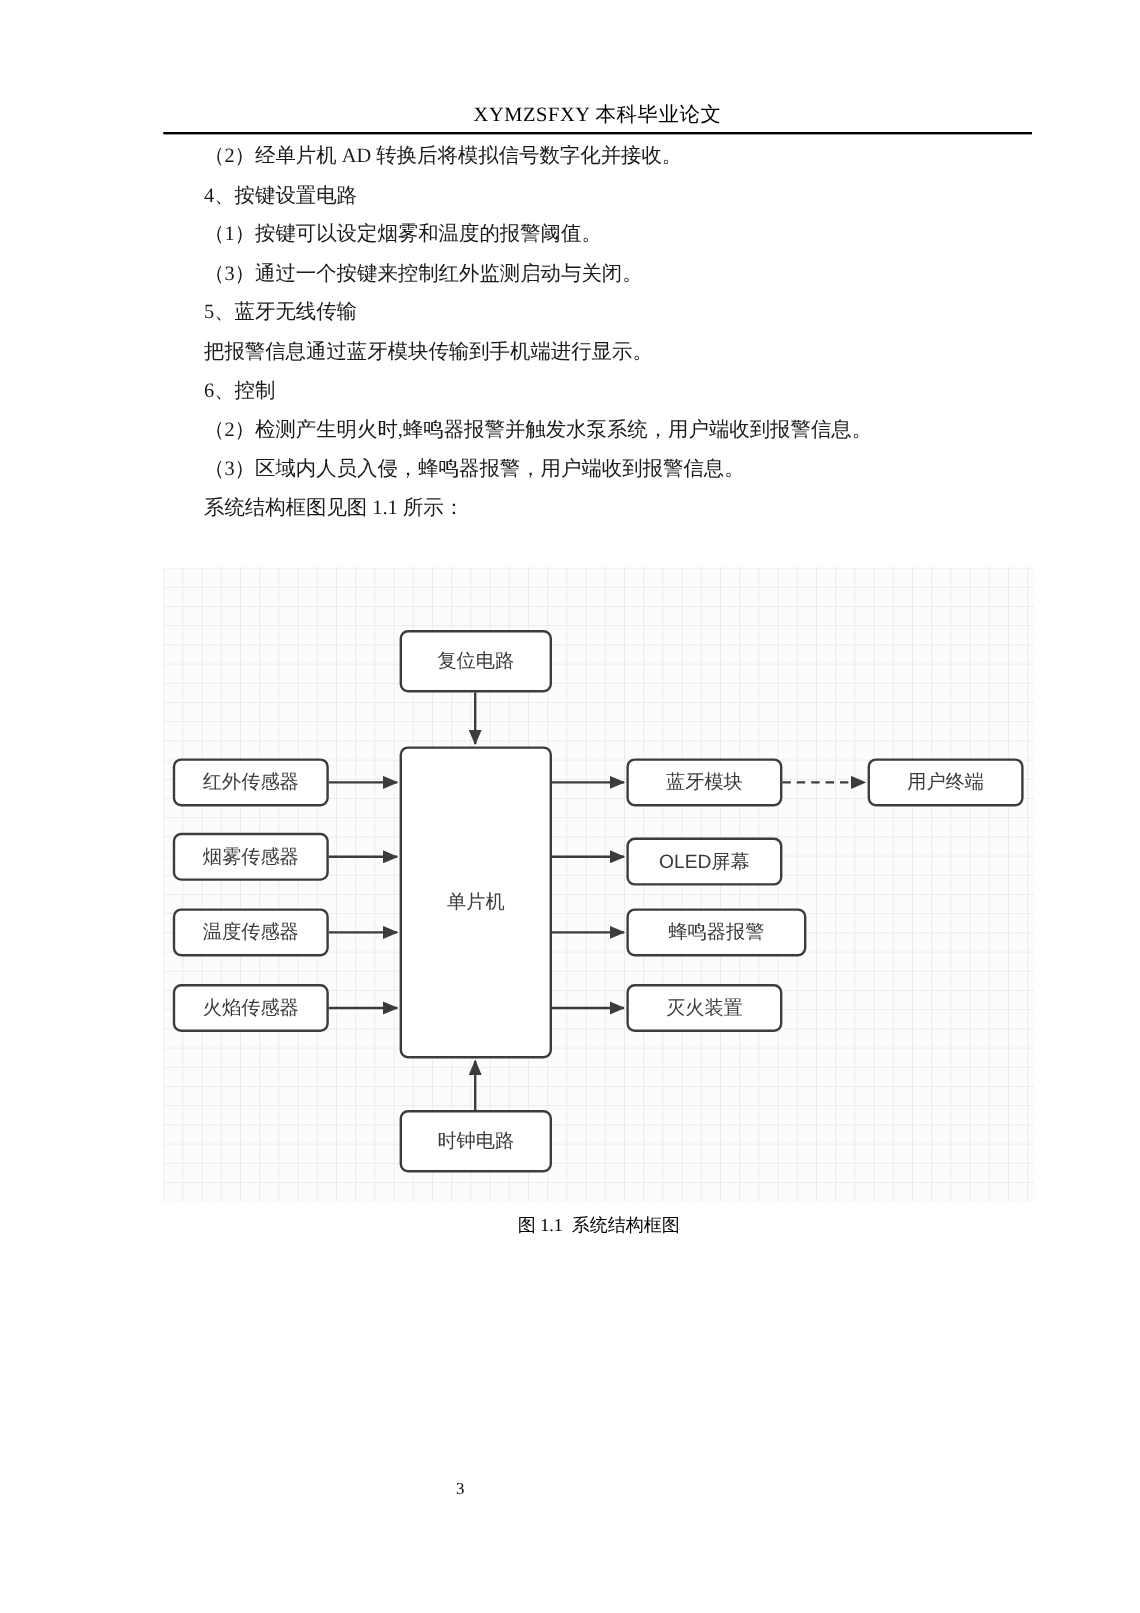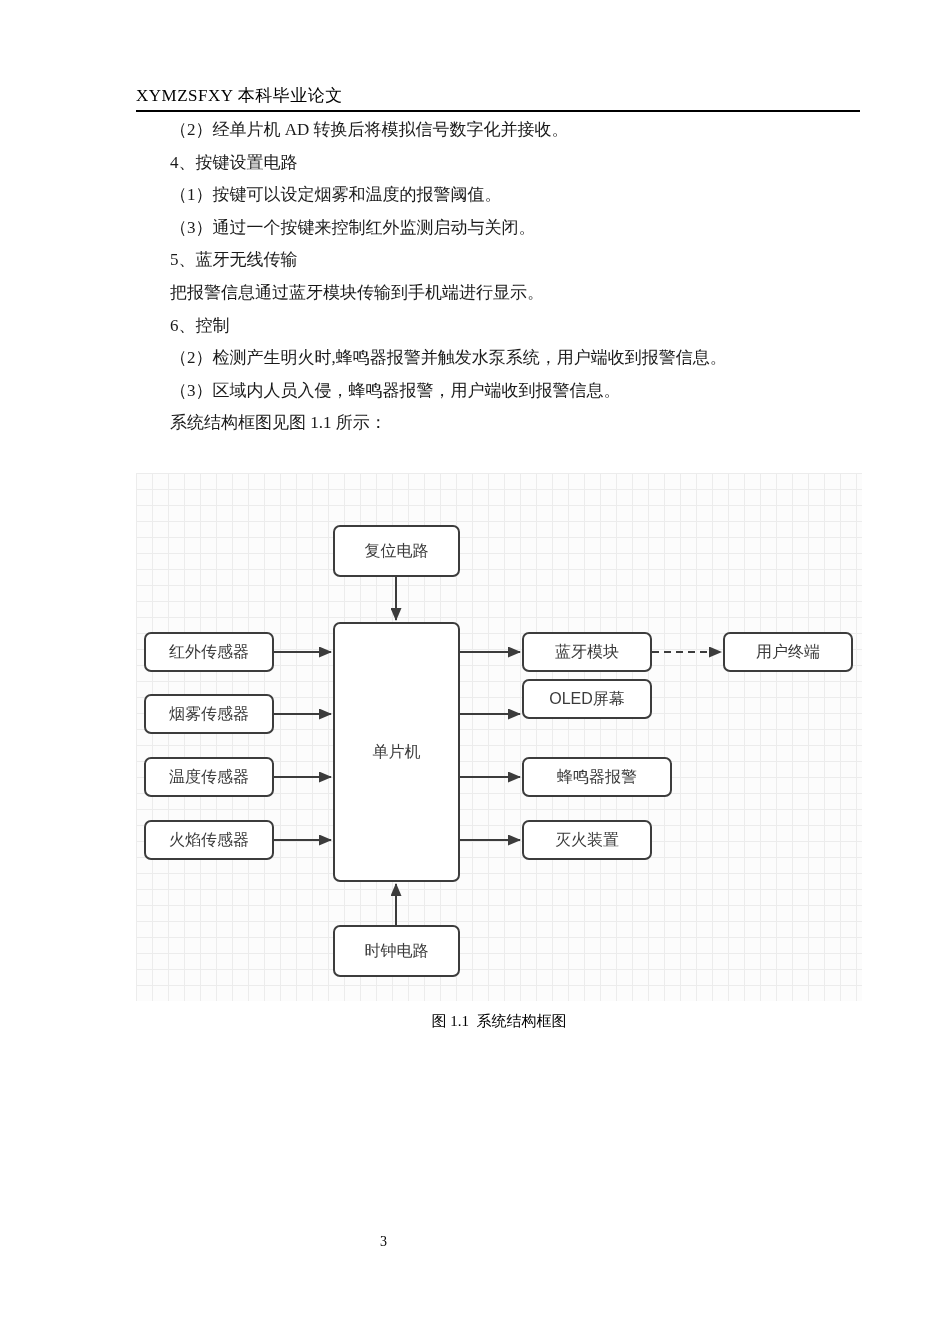--- a/index.html
+++ b/index.html
@@ -7,21 +7,21 @@
     position:relative;
     width:950px;height:1344px;
     background:#ffffff;
     font-family:"Liberation Serif","DejaVu Serif",serif;
     color:#1a1a1a;
     overflow:hidden;
   }
   
   .header-title{
     position:absolute;left:136px;top:84px;width:724px;
-    text-align:left;font-size:17px;color:#000;
+    text-align:center;font-size:17px;color:#000;
     letter-spacing:0.5px;
   }
   .header-rule{
     position:absolute;left:136px;top:110px;width:724px;height:0;
     border-top:2px solid #000;
   }
   
   .body-text{
     position:absolute;left:136px;top:114px;width:728px;
   }
@@ -52,21 +52,21 @@
     font-size:16px;color:#3a3a3a;
   }
   .n-reset      {left:197px;top:52px; width:127px;height:52px;}
   .n-mcu        {left:197px;top:149px;width:127px;height:260px;}
   .n-clock      {left:197px;top:452px;width:127px;height:52px;}
   .n-infrared   {left:8px;  top:159px;width:130px;height:40px;}
   .n-smoke      {left:8px;  top:221px;width:130px;height:40px;}
   .n-temperature{left:8px;  top:284px;width:130px;height:40px;}
   .n-flame      {left:8px;  top:347px;width:130px;height:40px;}
   .n-bluetooth  {left:386px;top:159px;width:130px;height:40px;}
-  .n-oled       {left:386px;top:206px;width:130px;height:40px;}
+  .n-oled       {left:386px;top:225px;width:130px;height:40px;}
   .n-buzzer     {left:386px;top:284px;width:150px;height:40px;}
   .n-extinguish {left:386px;top:347px;width:130px;height:40px;text-align:right;}
   .n-terminal   {left:587px;top:159px;width:130px;height:40px;}
   
   .figure-caption{
     position:absolute;left:136px;top:1012px;width:726px;
     text-align:center;font-size:15px;color:#000;
     white-space:pre;
   }
   .page-number{

